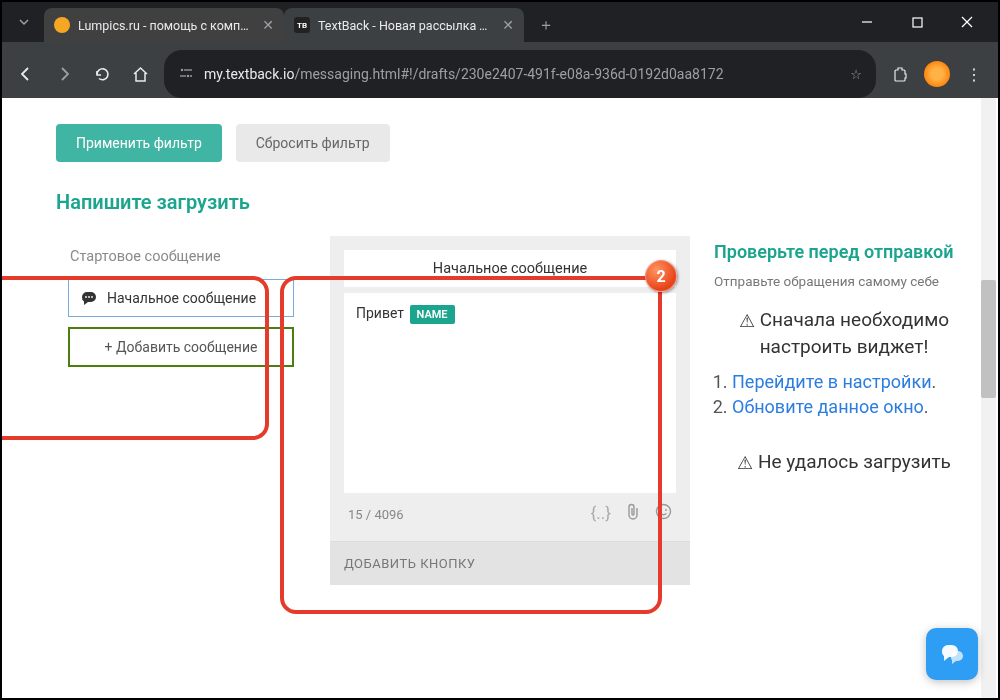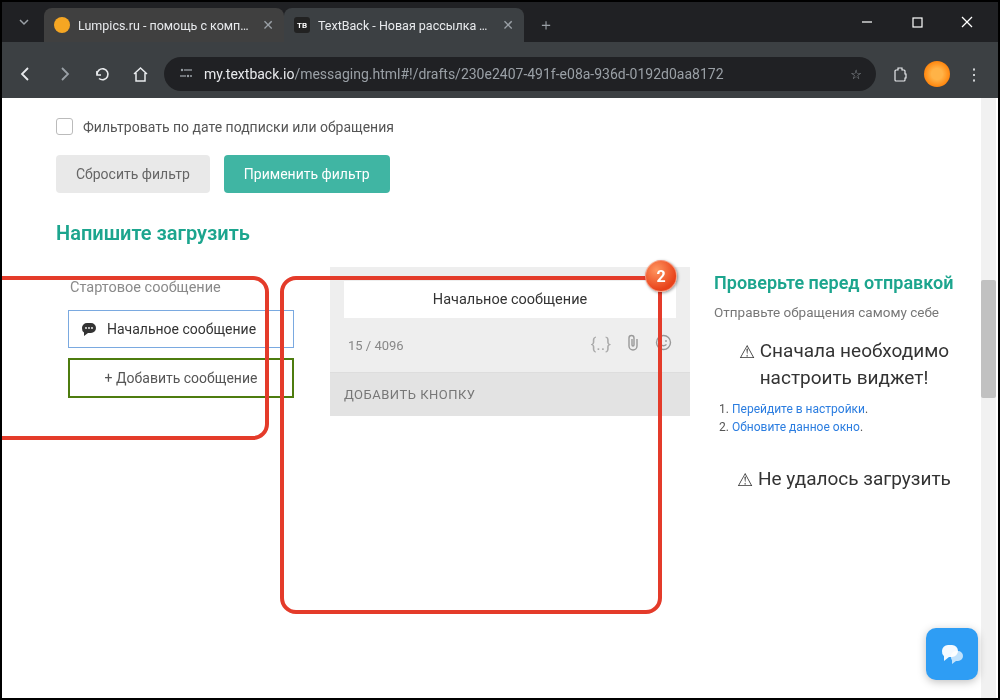--- a/index.html
+++ b/index.html
@@ -14,21 +14,21 @@
   .tab .favicon { width: 16px; height: 16px; border-radius: 50%; flex-shrink:0; }
   .tab .tab-title { white-space: nowrap; overflow: hidden; text-overflow: ellipsis; flex:1;}
   .tab .tab-close { color:#9aa0a6; font-size:14px; flex-shrink:0; }
   .new-tab { color:#9aa0a6; width:28px; height:28px; display:flex; align-items:center; justify-content:center; font-size:16px; margin-left:8px; margin-top:6px; cursor:pointer; border-radius:50%;}
   .window-controls { margin-left:auto; display:flex; gap:4px; margin-top:0;}
   .win-btn { width:46px; height:32px; display:flex; align-items:center; justify-content:center; color:#fff; cursor:pointer;}
   
   .addr-bar { display: flex; align-items: center; height: 48px; padding: 0 10px; gap: 10px; background:#3c4043; }
   .nav-btn { width: 28px; height: 28px; display:flex; align-items:center; justify-content:center; color:#9aa0a6; cursor:pointer; border-radius:50%;}
   .nav-btn.enabled { color:#e8eaed; }
-  .omnibox { flex:1; background:#202124; border-radius: 18px; height: 34px; display:flex; align-items:center; padding:0 14px; color:#e8eaed; font-size:14px; gap:10px;}
+  .omnibox { flex:1; background:#202124; border-radius: 18px; height: 48px; display:flex; align-items:center; padding:0 14px; color:#e8eaed; font-size:14px; gap:10px;}
   .omnibox .lock { color:#9aa0a6; font-size:13px;}
   .omnibox .url-dim { color:#9aa0a6; }
   .ext-btn { width:28px; height:28px; display:flex; align-items:center; justify-content:center; color:#e8eaed; cursor:pointer;}
   .profile-pic { width:26px; height:26px; border-radius:50%; background: radial-gradient(circle, #ffb347 30%, #ff7b00 80%); cursor:pointer;}
   
   .tab-strip-bg { height:8px; background:#3c4043; }
   
   
   .page { position: relative; height: calc(700px - 100px); overflow:hidden; background:#fff; padding: 6px 24px 0 54px; }
   .scroll-track { position:absolute; right:2px; top:0; bottom:0; width:15px; background:#f1f1f1;}
@@ -67,21 +67,21 @@
   .add-button-row { background:#e3e3e3; text-align:left; padding:14px; font-size:13px; letter-spacing:0.5px; color:#777; cursor:pointer; border-top:1px solid #ddd;}
   
   
   .panel-right { flex:1; min-width:250px; padding-top:4px;}
   .right-title { color:#1ca58e; font-size:18px; font-weight:600; line-height:1.3; margin-bottom:10px;}
   .right-sub { color:#777; font-size:13.5px; margin-bottom:18px;}
   .warn-block { text-align:center; margin-bottom:12px;}
   .warn-head { font-size:19px; color:#333; font-weight:400; line-height:1.35;}
   .warn-ico { display:inline-block; font-size:18px; vertical-align:-1px;}
   .warn-body { color:#777; font-size:13px; margin-top:8px; line-height:1.4;}
-  .right-list { margin-top:10px; font-size:12px; color:#555; padding-left:18px;}
+  .right-list { margin-top:10px; font-size:18px; color:#555; padding-left:18px;}
   .right-list li { margin-bottom:4px;}
   .right-list a { color:#2b7de0; text-decoration:none; cursor:pointer;}
   
   
   .hl { position:absolute; border:4px solid #e43b2a; border-radius:16px; pointer-events:none; z-index:30;}
   .badge { position:absolute; width:32px; height:32px; border-radius:50%; background:radial-gradient(circle at 35% 30%, #ff955f, #e8421a 70%); color:#fff; display:flex; align-items:center; justify-content:center; font-weight:700; font-size:16px; box-shadow:1px 1px 3px rgba(0,0,0,0.4); z-index:31; border:1px solid rgba(255,255,255,0.4);}
   
   
   .fab { position:absolute; right:20px; bottom:18px; width:52px; height:52px; background:#2e9df4; border-radius:10px; display:flex; align-items:center; justify-content:center; color:#fff; cursor:pointer; box-shadow:0 2px 8px rgba(0,0,0,0.25); z-index:50;}
 </style>
@@ -164,28 +164,24 @@
           <path d="M6 2h4v2h2a1 1 0 0 1 1 1v3h1v4h-1v2a1 1 0 0 1-1 1H4a1 1 0 0 1-1-1V5a1 1 0 0 1 1-1h2z" stroke="#e8eaed" stroke-width="1.2" fill="none"></path>
         </svg>
       </div>
     <div class="profile-pic"></div>
     <div class="ext-btn">⋮</div>
   </div>
 </div>
 
 <div class="page">
 
-  <div class="checkbox-row">
-    <div class="chk"></div>
-    <span>Фильтровать по дате подписки или обращения</span>
-  </div>
 
   <div class="btn-row">
+    <button class="btn btn-primary">Применить фильтр</button>
     <button class="btn btn-secondary">Сбросить фильтр</button>
-    <button class="btn btn-primary">Применить фильтр</button>
   </div>
 
   <div class="section-title">Напишите загрузить</div>
 
   <div class="columns">
 
     <div class="panel-left">
       <div class="panel-left-inner">
         <div class="panel-label">Стартовое сообщение</div>
         <div class="msg-item">
@@ -199,20 +195,24 @@
           </span>
           <span>Начальное сообщение</span>
         </div>
         <div class="add-msg">+ Добавить сообщение</div>
       </div>
     </div>
 
     <div class="panel-mid">
       <div class="editor-box">
         <div class="editor-header">Начальное сообщение</div>
+        <div class="editor-body">
+          <span>Привет</span>
+          <span class="name-chip">NAME</span>
+        </div>
         <div class="editor-footer">
           <span>15 / 4096</span>
           <div class="editor-icons">
             <span>{..}</span>
             <span><svg width="16" height="18" viewBox="0 0 16 18">
                   <path d="M12 5v7a4 4 0 0 1-8 0V4a2.5 2.5 0 1 1 5 0v7a1 1 0 0 1-2 0V5" stroke="#999" stroke-width="1.4" fill="none"></path>
                 </svg></span>
             <span><svg width="17" height="17" viewBox="0 0 17 17">
                   <circle cx="8.5" cy="8.5" r="7" stroke="#999" stroke-width="1.4" fill="none"></circle>
                   <circle cx="6" cy="7" r="0.9" fill="#999"></circle>

